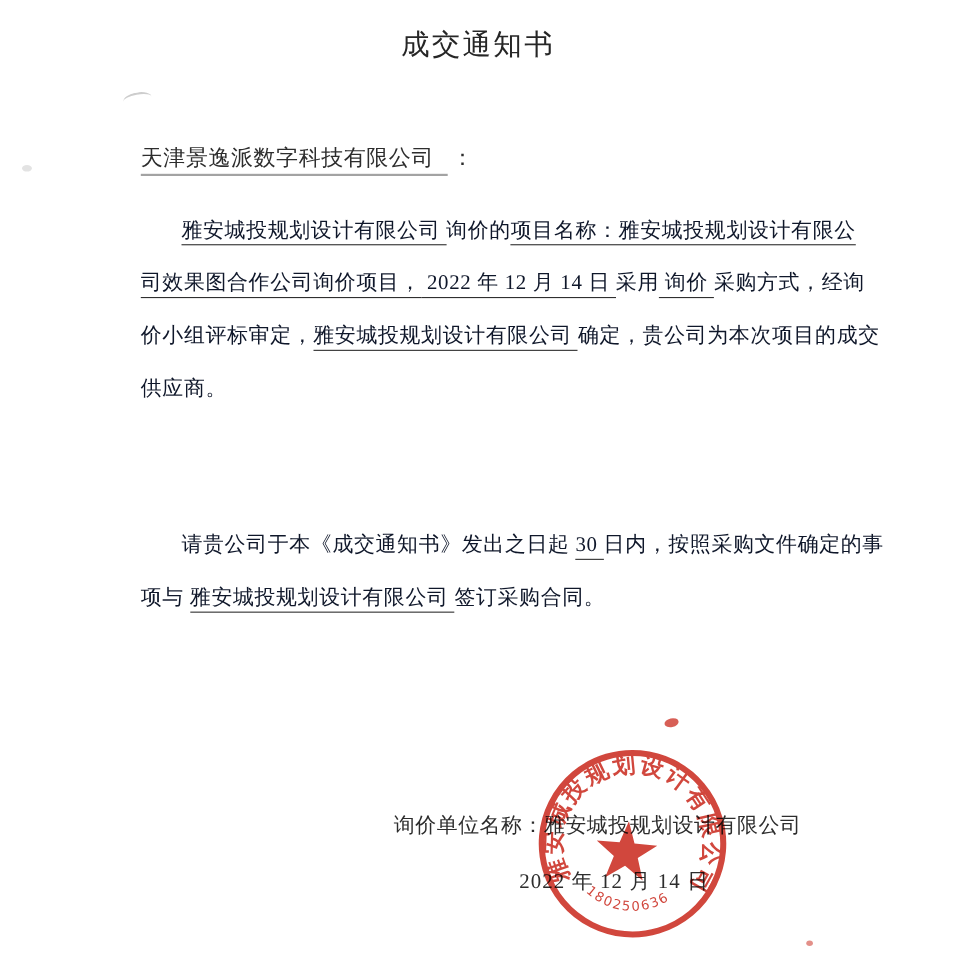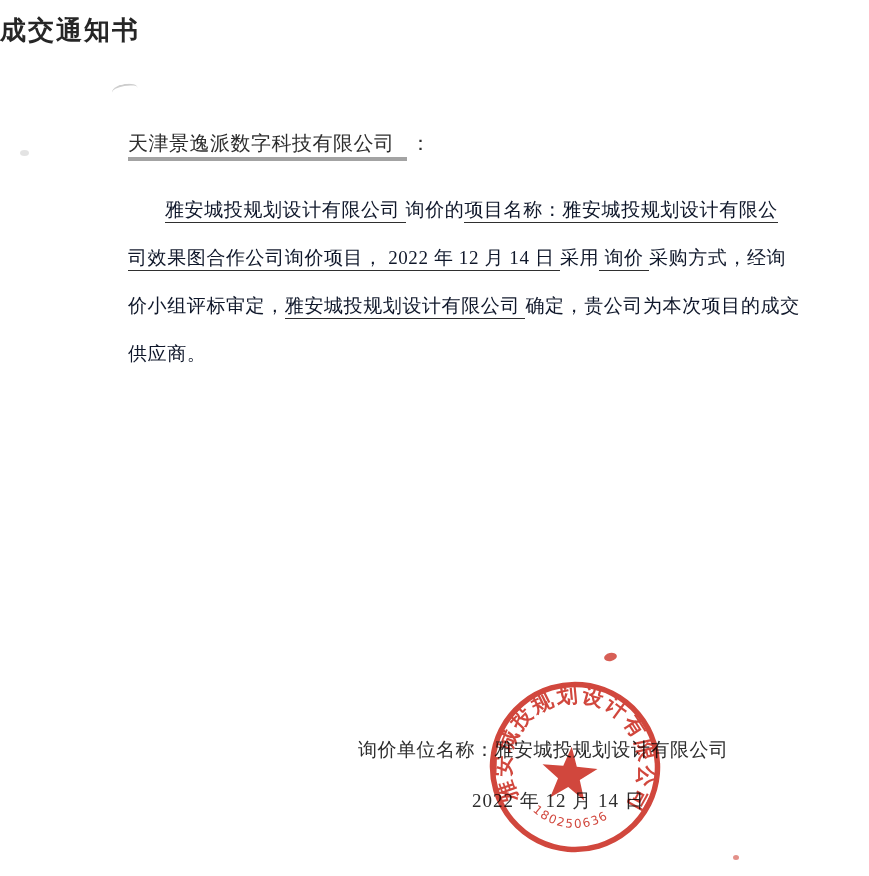--- a/index.html
+++ b/index.html
@@ -9,39 +9,39 @@
     height: 876px;
     background: #ffffff;
     overflow: hidden;
     font-family: "Liberation Serif", "DejaVu Serif", serif;
     color: #2d2d2d;
   }
 
   
   .title {
     position: absolute;
-    top: 13px; left: 0; right: 0;
+    top: 23px; left: 0; right: 0;
     margin: 0;
-    text-align: left;
+    text-align: center;
     font-size: 26px;
-    font-weight: 700;
+    font-weight: 400;
     letter-spacing: 2px;
     color: #262626;
   }
 
   
   .addressee {
     position: absolute;
     left: 128px; top: 130px;
     font-size: 20px;
     letter-spacing: 0.5px;
     white-space: pre;
   }
   .addressee .u-company {
-    border-bottom: 4px solid #a3a3a3;
+    border-bottom: 2px solid #a3a3a3;
     padding-right: 12px;
     padding-bottom: 3px;
   }
   .addressee .colon { margin-left: 4px; }
 
   
   .para {
     position: absolute;
     left: 128px;
     font-size: 19px;
@@ -140,20 +140,21 @@
 <body>
 
 <div class="page">
 
   <h1 class="title">成交通知书</h1>
 
   <div class="addressee"><span class="u-company">天津景逸派数字科技有限公司</span><span class="colon">：</span></div>
 
   <div class="para para1"><div class="line indent"><span class="useg">雅安城投规划设计有限公司 </span><span class="seg">询价的</span><span class="useg">项目名称：雅安城投规划设计有限公</span></div><div class="line"><span class="useg">司效果图合作公司询价项目，</span><span class="useg"> 2022 年 12 月 14 日 </span><span class="seg">采用</span><span class="useg"> 询价 </span><span class="seg">采购方式，经询</span></div><div class="line"><span class="seg">价小组评标审定，</span><span class="useg">雅安城投规划设计有限公司 </span><span class="seg">确定，贵公司为本次项目的成交</span></div><div class="line"><span class="seg">供应商。</span></div></div>
 
+  <div class="para para2"><div class="line indent"><span class="seg">请贵公司于本《成交通知书》发出之日起 </span><span class="useg">30 </span><span class="seg">日内，按照采购文件确定的事</span></div><div class="line"><span class="seg">项与 </span><span class="useg">雅安城投规划设计有限公司 </span><span class="seg">签订采购合同。</span></div></div>
 
   <div class="footer-line"><span>询价单位名称：</span><span>雅安城投规划设计有限公司</span></div>
 
   <div class="date-line">2022 年 12 月 14 日</div>
 
   <svg class="stamp" viewBox="0 0 172 172" xmlns="http://www.w3.org/2000/svg">
     <circle class="ring" cx="86" cy="86" r="82.5"></circle>
     <path id="sealTopArc" d="M 32.8 123.3 A 65 65 0 1 1 139.2 123.3" fill="none"></path>
     <path id="sealBottomArc" d="M 46.8 132.7 A 61 61 0 0 0 125.2 132.7" fill="none"></path>
     <text class="seal-company-text" text-anchor="middle"><textPath href="#sealTopArc" startOffset="50%">雅安城投规划设计有限公司</textPath></text>

